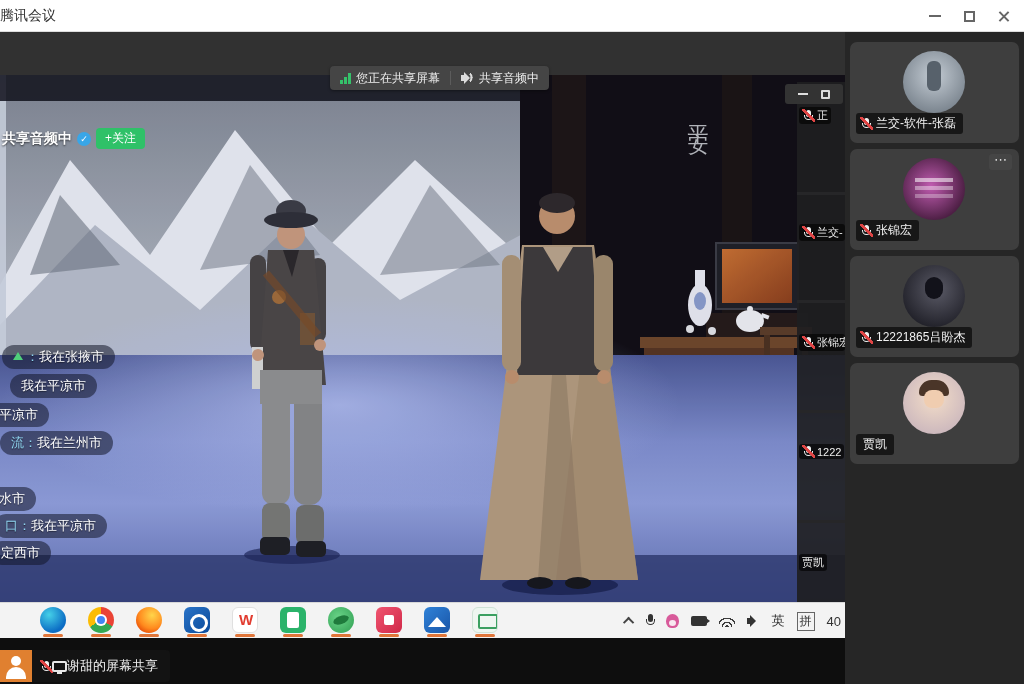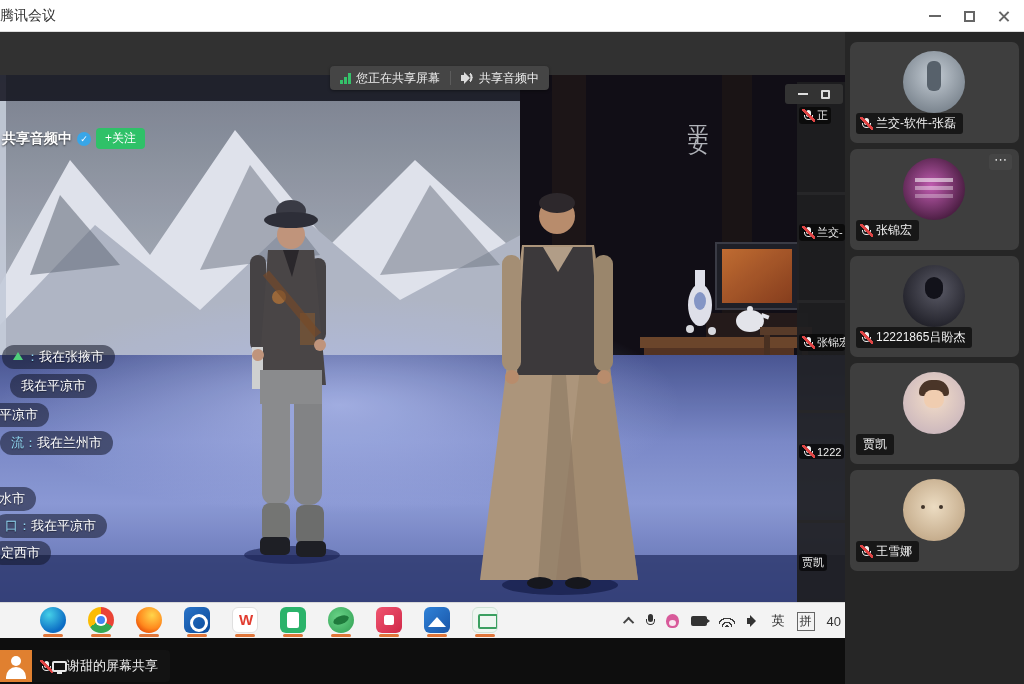--- a/index.html
+++ b/index.html
@@ -435,24 +435,15 @@
           </span>
           <span>12221865吕盼杰</span>
         </div>
     </div>
     <div class="ptile">
       <div class="pavatar av5"></div>
       <div class="pname nomic">
           <span>贾凯</span>
         </div>
     </div>
-    <div class="ptile">
-      <div class="pavatar av6"></div>
-      <div class="pname">
-          <span class="micmute">
-            <i></i>
-          </span>
-          <span>王雪娜</span>
-        </div>
-    </div>
   </div>
 
 </div>
 
 </body></html>

